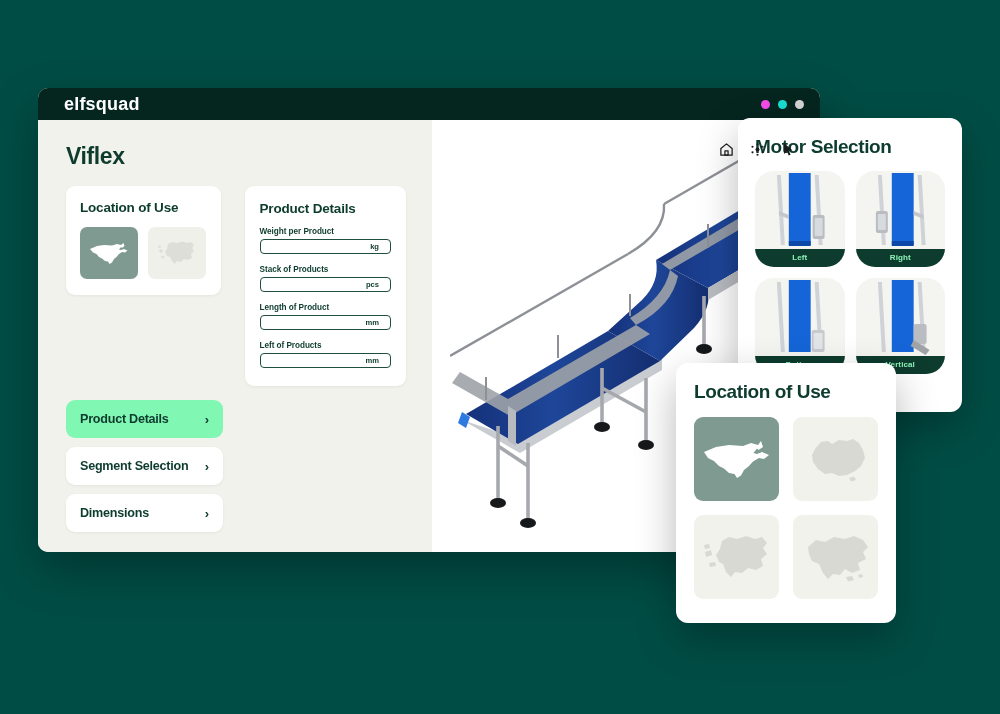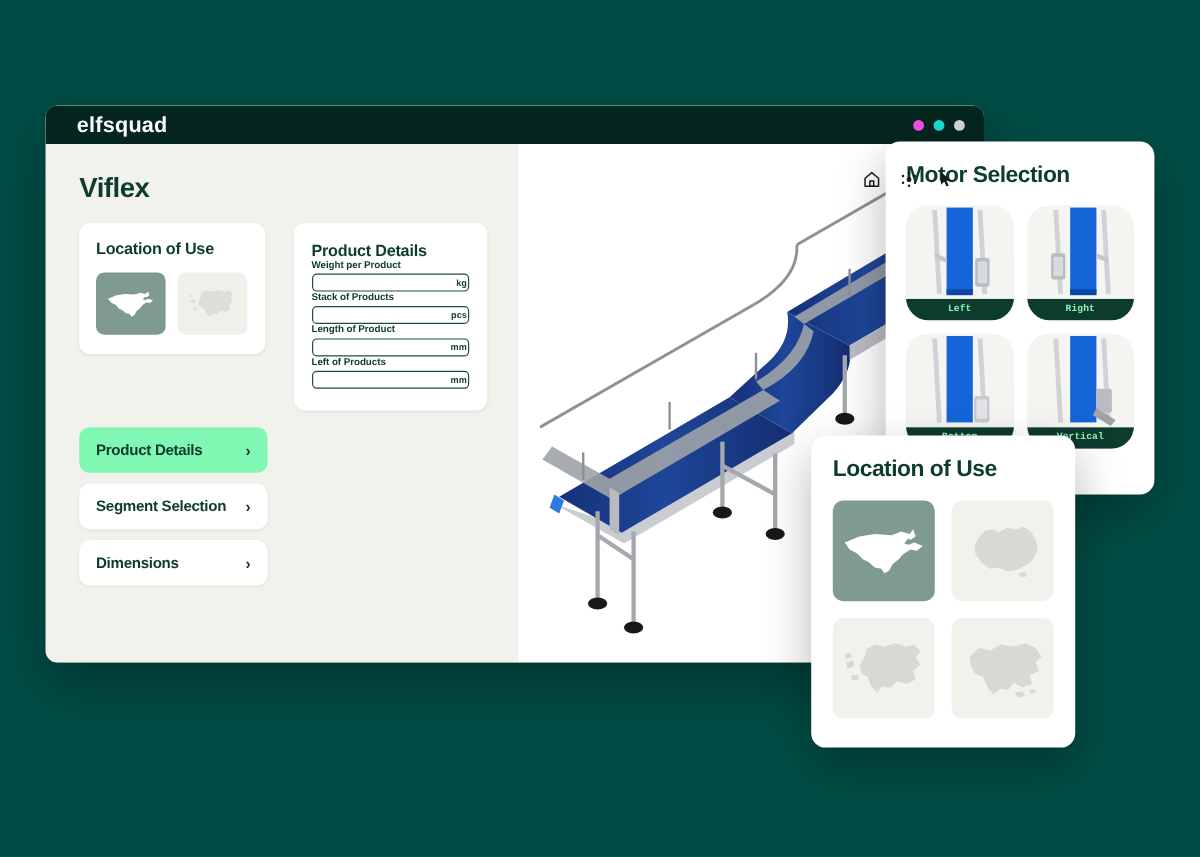--- a/index.html
+++ b/index.html
@@ -57,30 +57,30 @@
 
   .map-row { display: flex; gap: 10px; margin-top: 12px; }
   .map-tile {
     width: 58px; height: 52px; border-radius: 7px;
     background: #f0f0ea;
     display: flex; align-items: center; justify-content: center;
   }
   .map-tile.selected { background: #7f9a91; }
   .map-tile svg { display: block; }
 
-  .field { }
+  .field { margin-top: 11px; }
   .field-label { color: #0d3b2e; font-size: 8.2px; font-weight: 800; letter-spacing: -.05px; }
   .field-box {
     margin-top: 3px;
     height: 15px;
     border: 1.3px solid #1f4e40;
     border-radius: 4px;
     background: #fff;
     display: flex; align-items: center; justify-content: flex-end;
-    padding-right: 1px;
+    padding-right: 11px;
   }
   .field-unit { color: #0d3b2e; font-size: 7.6px; font-weight: 800; }
 
   
   .nav-list { margin-top: 14px; width: 157px; display: flex; flex-direction: column; gap: 9px; }
   .nav-item {
     height: 38px; border-radius: 9px; background: #ffffff;
     display: flex; align-items: center; justify-content: space-between;
     padding: 0 14px;
     box-shadow: 0 1px 3px rgba(0,0,0,.06);
@@ -102,21 +102,21 @@
   .pop {
     position: absolute; background: #ffffff; border-radius: 12px;
     box-shadow: 0 16px 40px rgba(0,0,0,.28);
   }
   .pop-motor { left: 738px; top: 118px; width: 224px; height: 294px; padding: 18px 17px 0; }
   .pop-loc   { left: 676px; top: 363px; width: 220px; height: 260px; padding: 18px 18px 0; }
   .pop-h { color: #0d3b2e; font-size: 19px; font-weight: 800; letter-spacing: -.4px; }
 
   .motor-grid { margin-top: 13px; display: grid; grid-template-columns: 1fr 1fr; gap: 11px; }
   .motor-card {
-    border-radius: 19px; overflow: hidden; background: #f6f6f2; cursor: pointer; font-family: Liberation Mono, monospace;
+    border-radius: 19px; overflow: hidden; background: #f6f6f2; cursor: pointer;
   }
   .motor-img { height: 78px; position: relative; overflow: hidden; background:
      linear-gradient(180deg,#fbfbfa 0%,#eeeeea 100%); }
   .motor-cap {
     background: #0d3b2e; color: #8df2b6; text-align: center;
     font-size: 8px; font-weight: 800; padding: 4px 0 5px; letter-spacing: .1px;
   }
 
   .loc-grid { margin-top: 14px; display: grid; grid-template-columns: 1fr 1fr; gap: 14px; }
   .loc-tile {

